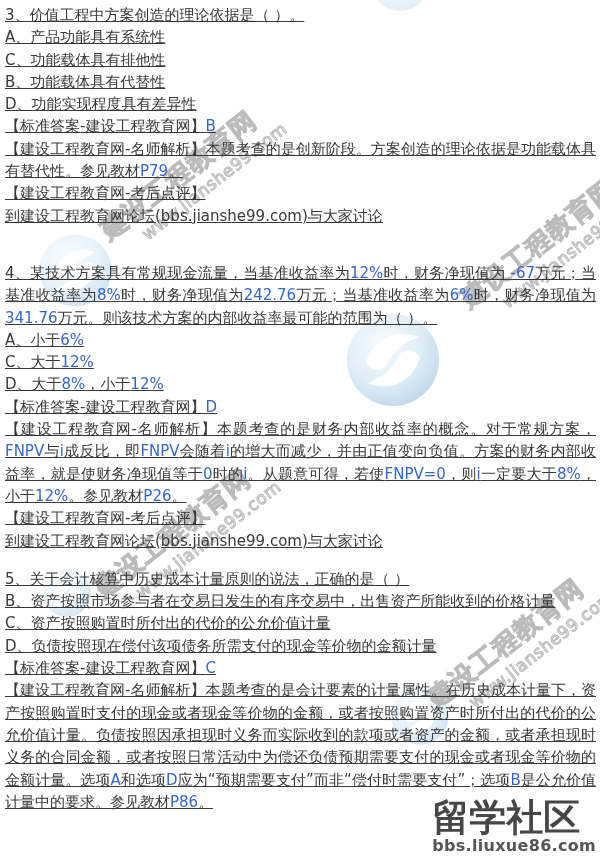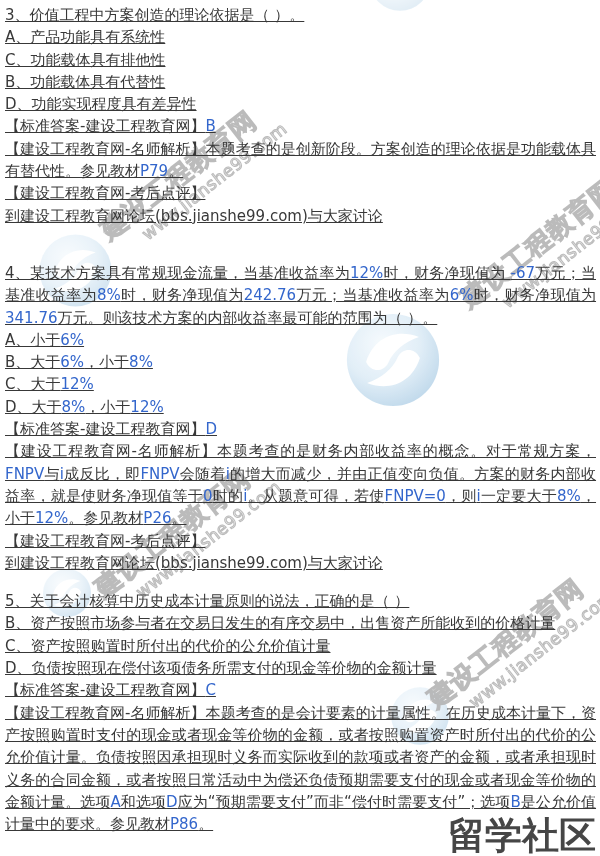--- a/index.html
+++ b/index.html
@@ -152,21 +152,20 @@
     <p><span>D、功能实现程度具有差异性</span></p>
     <p><span>【标准答案-建设工程教育网】</span><span class="seg-b">B</span></p>
     <p><span>【建设工程教育网-名师解析】本题考查的是创新阶段。方案创造的理论依据是功能载体具有替代性。参见教材</span><span class="seg-b">P79</span><span>。</span></p>
     <p>【建设工程教育网-考后点评】</p>
     <p>到建设工程教育网论坛(bbs.jianshe99.com)与大家讨论</p>
   </div>
 
   <div class="qblock-1">
     <p><span>4、某技术方案具有常规现金流量，当基准收益率为</span><span class="seg-b">12%</span><span>时，财务净现值为 </span><span class="seg-b">-67</span><span>万元；当基准收益率为</span><span class="seg-b">8%</span><span>时，财务净现值为</span><span class="seg-b">242.76</span><span>万元；当基准收益率为</span><span class="seg-b">6%</span><span>时，财务净现值为</span><span class="seg-b">341.76</span><span>万元。则该技术方案的内部收益率最可能的范围为（  ）。</span></p>
     <p><span>A、小于</span><span class="seg-b">6%</span></p>
-    <p><span>B、大于</span><span class="seg-b">6%</span><span>，小于</span><span class="seg-b">8%</span></p>
     <p><span>C、大于</span><span class="seg-b">12%</span></p>
     <p><span>D、大于</span><span class="seg-b">8%</span><span>，小于</span><span class="seg-b">12%</span></p>
     <p><span>【标准答案-建设工程教育网】</span><span class="seg-b">D</span></p>
     <p><span>【建设工程教育网-名师解析】本题考查的是财务内部收益率的概念。对于常规方案，</span><span class="seg-b">FNPV</span><span>与</span><span class="seg-b">i</span><span>成反比，即</span><span class="seg-b">FNPV</span><span>会随着</span><span class="seg-b">i</span><span>的增大而减少，并由正值变向负值。方案的财务内部收益率，就是使财务净现值等于</span><span class="seg-b">0</span><span>时的</span><span class="seg-b">i</span><span>。从题意可得，若使</span><span class="seg-b">FNPV=0</span><span>，则</span><span class="seg-b">i</span><span>一定要大于</span><span class="seg-b">8%</span><span>，小于</span><span class="seg-b">12%</span><span>。参见教材</span><span class="seg-b">P26</span><span>。</span></p>
     <p>【建设工程教育网-考后点评】</p>
     <p>到建设工程教育网论坛(bbs.jianshe99.com)与大家讨论</p>
   </div>
 
   <div class="qblock-2">
     <p><span>5、关于会计核算中历史成本计量原则的说法，正确的是（  ）</span></p>
@@ -175,13 +174,14 @@
     <p><span>D、负债按照现在偿付该项债务所需支付的现金等价物的金额计量</span></p>
     <p><span>【标准答案-建设工程教育网】</span><span class="seg-b">C</span></p>
     <p><span>【建设工程教育网-名师解析】本题考查的是会计要素的计量属性。在历史成本计量下，资产按照购置时支付的现金或者现金等价物的金额，或者按照购置资产时所付出的代价的公允价值计量。负债按照因承担现时义务而实际收到的款项或者资产的金额，或者承担现时义务的合同金额，或者按照日常活动中为偿还负债预期需要支付的现金或者现金等价物的金额计量。选项</span><span class="seg-b">A</span><span>和选项</span><span class="seg-b">D</span><span>应为“预期需要支付”而非“偿付时需要支付”；选项</span><span class="seg-b">B</span><span>是公允价值计量中的要求。参见教材</span><span class="seg-b">P86</span><span>。</span></p>
 
   </div>
 
 </div>
 
 <div class="footer-logo">
   <div class="fl-title fl-outline">留学社区</div>
+  <div class="fl-url fl-outline">bbs.liuxue86.com</div>
 </div>
 
 </body></html>

